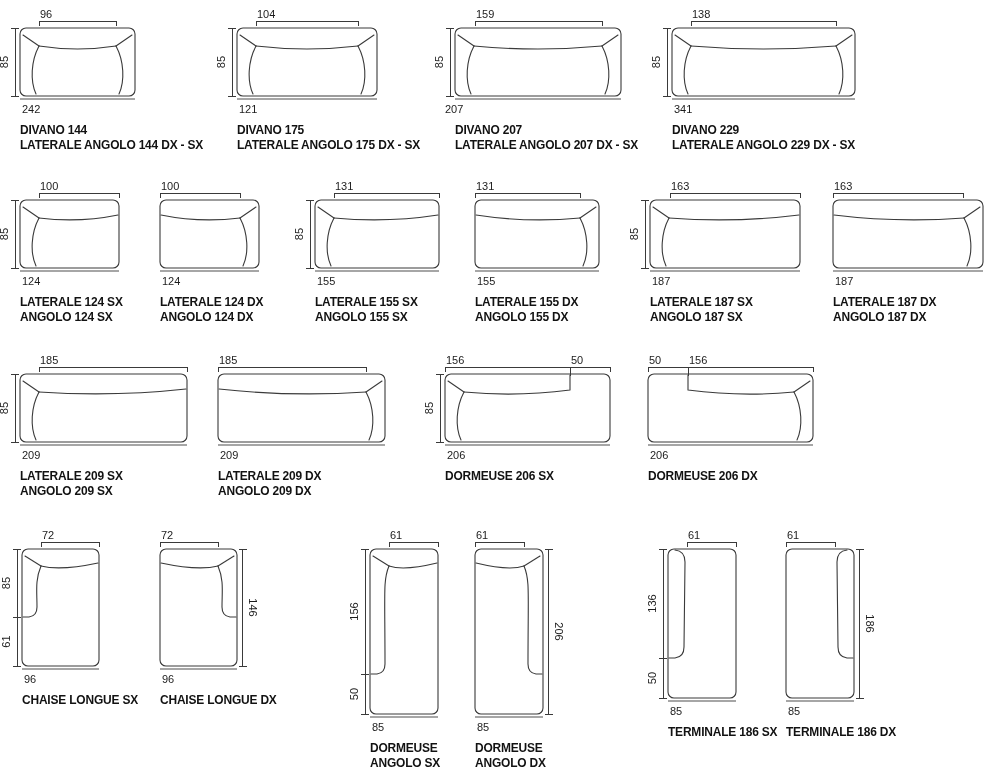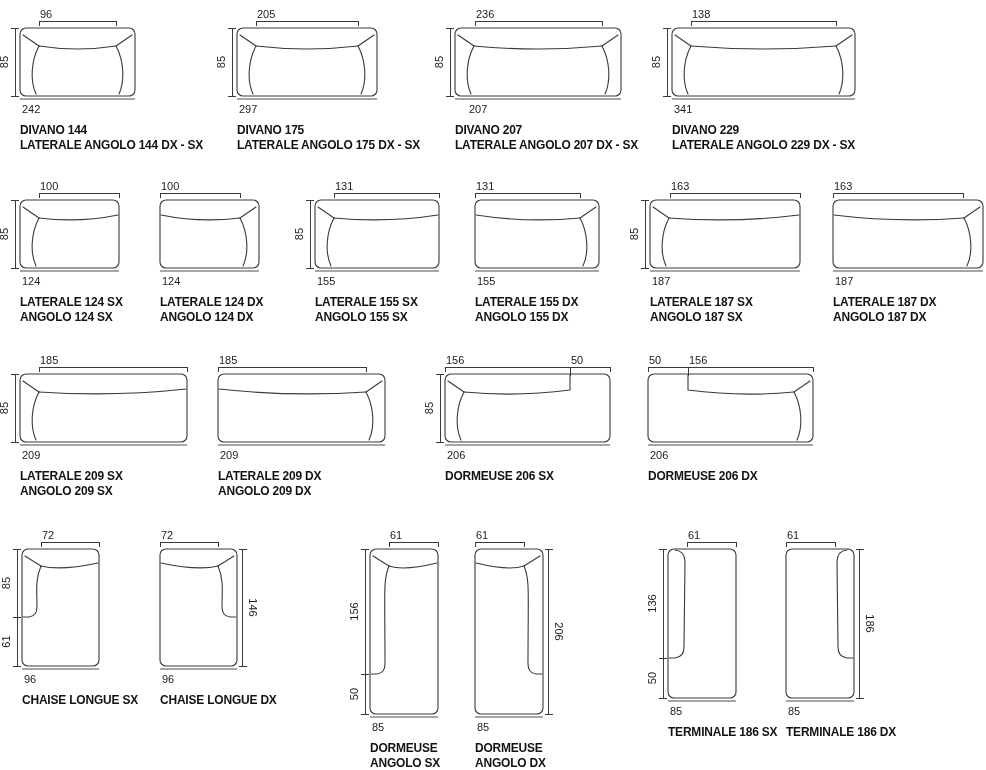--- a/index.html
+++ b/index.html
@@ -57,52 +57,52 @@
           <path d="M138,8 L122,19"></path>
           <path d="M20,19 Q71,25 122,19"></path>
           <path d="M20,19 C12,34 11,54 17,67"></path>
           <path d="M122,19 C130,34 131,54 125,67"></path>
         </g>
       </svg>
       <div class="shadow" style="left: 30px; top: 100px; width: 140px;"></div>
       <div class="hline" style="left: 49px; top: 23px; width: 102px;"></div>
       <div class="vline" style="left: 49px; top: 23px; height: 5px;"></div>
       <div class="vline" style="left: 151px; top: 23px; height: 5px;"></div>
-      <div class="dim" style="left: 50px; top: 10px;">205</div>
-      <div class="vline" style="left: 25px; top: 30px; height: 68px;"></div>
-      <div class="hline" style="left: 21px; top: 30px; width: 8px;"></div>
-      <div class="hline" style="left: 21px; top: 98px; width: 8px;"></div>
-      <div class="dim rot rl" style="left: 8px; top: 98px; width: 68px;">85</div>
-      <div class="dim" style="left: 32px; top: 105px;">297</div>
+      <div class="dim" style="left: 50px; top: 10px;">104</div>
+      <div class="vline" style="left: 25px; top: 30px; height: 68px;"></div>
+      <div class="hline" style="left: 21px; top: 30px; width: 8px;"></div>
+      <div class="hline" style="left: 21px; top: 98px; width: 8px;"></div>
+      <div class="dim rot rl" style="left: 8px; top: 98px; width: 68px;">85</div>
+      <div class="dim" style="left: 32px; top: 105px;">121</div>
       <div class="names" style="left: 30px; top: 124px;">
         <div>DIVANO 175</div>
         <div>LATERALE ANGOLO 175 DX - SX</div>
       </div>
     </div>
     <div class="module" style="left: 425px; top: -2px; width: 244px; height: 163px;">
       <svg width="168" height="70" viewBox="0 0 168 70" style="left: 29px; top: 29px;">
         <g>
           <rect x="1" y="1" width="166" height="68" rx="6"></rect>
           <path d="M4,8 L20,19"></path>
           <path d="M164,8 L148,19"></path>
           <path d="M20,19 Q84,25 148,19"></path>
           <path d="M20,19 C12,34 11,54 17,67"></path>
           <path d="M148,19 C156,34 157,54 151,67"></path>
         </g>
       </svg>
       <div class="shadow" style="left: 30px; top: 100px; width: 166px;"></div>
       <div class="hline" style="left: 50px; top: 23px; width: 127px;"></div>
       <div class="vline" style="left: 50px; top: 23px; height: 5px;"></div>
       <div class="vline" style="left: 177px; top: 23px; height: 5px;"></div>
-      <div class="dim" style="left: 51px; top: 10px;">236</div>
-      <div class="vline" style="left: 25px; top: 30px; height: 68px;"></div>
-      <div class="hline" style="left: 21px; top: 30px; width: 8px;"></div>
-      <div class="hline" style="left: 21px; top: 98px; width: 8px;"></div>
-      <div class="dim rot rl" style="left: 8px; top: 98px; width: 68px;">85</div>
-      <div class="dim" style="left: 44px; top: 105px;">207</div>
+      <div class="dim" style="left: 51px; top: 10px;">159</div>
+      <div class="vline" style="left: 25px; top: 30px; height: 68px;"></div>
+      <div class="hline" style="left: 21px; top: 30px; width: 8px;"></div>
+      <div class="hline" style="left: 21px; top: 98px; width: 8px;"></div>
+      <div class="dim rot rl" style="left: 8px; top: 98px; width: 68px;">85</div>
+      <div class="dim" style="left: 20px; top: 105px;">207</div>
       <div class="names" style="left: 30px; top: 124px;">
         <div>DIVANO 207</div>
         <div>LATERALE ANGOLO 207 DX - SX</div>
       </div>
     </div>
     <div class="module" style="left: 642px; top: -2px; width: 261px; height: 163px;">
       <svg width="185" height="70" viewBox="0 0 185 70" style="left: 29px; top: 29px;">
         <g>
           <rect x="1" y="1" width="183" height="68" rx="6"></rect>
           <path d="M4,8 L20,19"></path>

